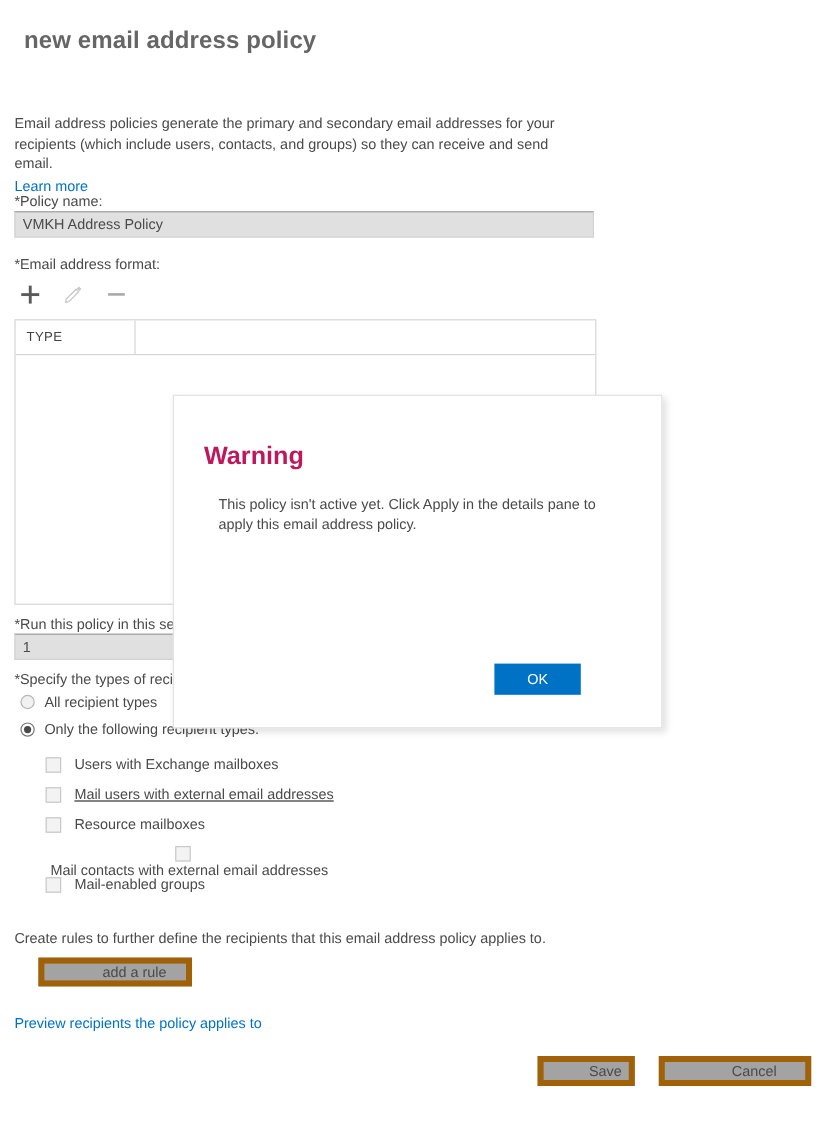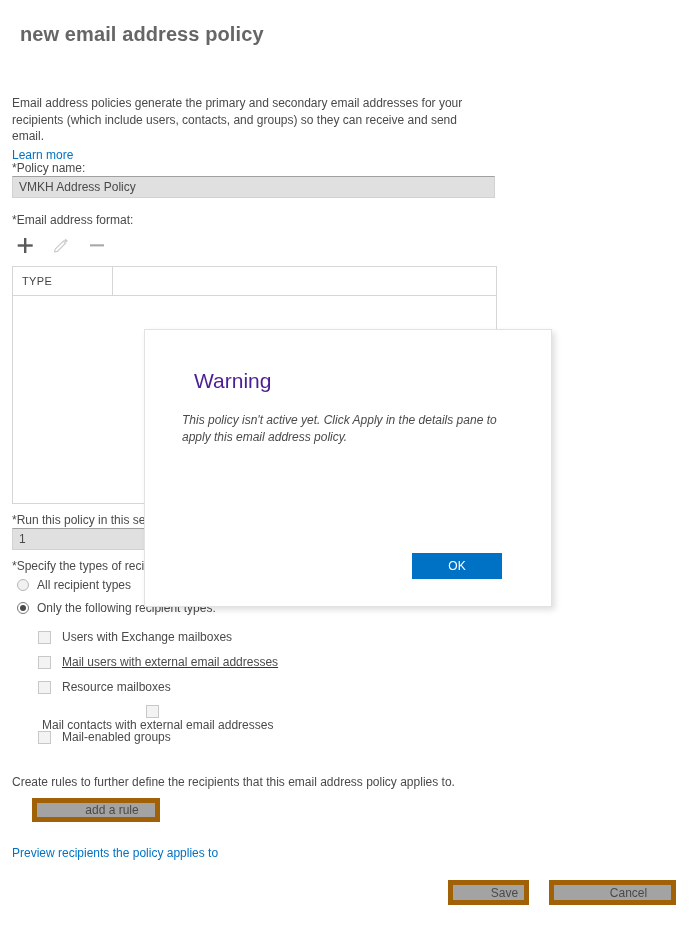--- a/index.html
+++ b/index.html
@@ -210,41 +210,40 @@
     top: 329px;
     width: 408px;
     height: 278px;
     box-sizing: border-box;
     background: #ffffff;
     border: 1px solid #e2e2e2;
     box-shadow: 3px 3px 6px rgba(0,0,0,0.13);
   }
   .dialog-title {
     position: absolute;
-    left: 49px;
+    left: 25px;
     top: 39px;
     font-size: 21px;
-    font-weight: 400;
-    color: #4c1d95;
+    font-weight: 700;
+    color: #be185d;
   }
   .dialog-body {
     position: absolute;
     left: 37px;
     top: 82px;
     width: 322px;
     font-size: 12px;
     line-height: 17px;
     color: #4a4a4a;
-    font-style: italic;
   }
   .dialog-ok {
     position: absolute;
     left: 267px;
     top: 223px;
-    width: 90px;
+    width: 72px;
     height: 26px;
     background: #0072c6;
     border: none;
     color: #ffffff;
     font-family: "Liberation Sans", sans-serif;
     font-size: 12px;
     cursor: pointer;
   }
 </style>
 </head>

